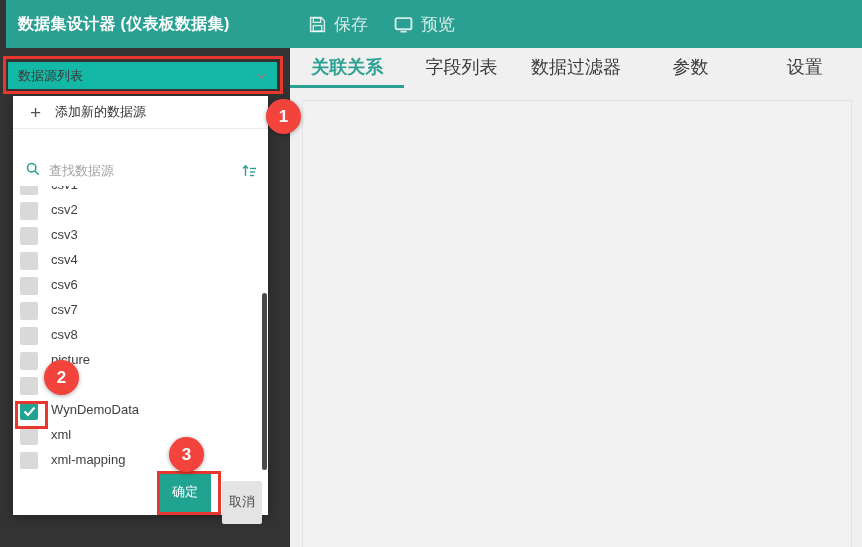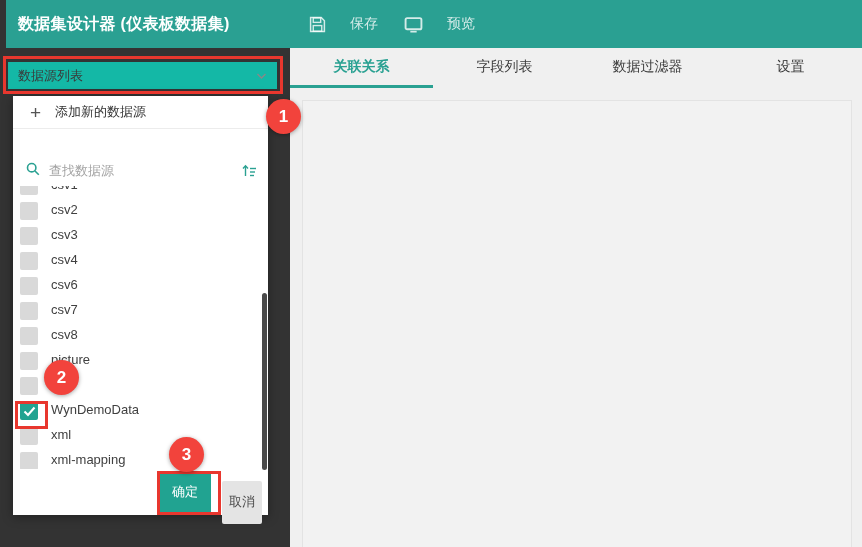--- a/index.html
+++ b/index.html
@@ -16,34 +16,34 @@
   }
   .header-title {
     margin-left:12px; color:#ffffff; font-size:16px; font-weight:bold;
     letter-spacing:0.3px; white-space:nowrap;
   }
   .header-actions {
     position:absolute; left:303px; top:0; height:48px;
     display:flex; align-items:center; gap:26px;
   }
   .header-action {
-    display:flex; align-items:flex-end; gap:24px;
-    color:rgba(255,255,255,0.8); font-size:14px; cursor:pointer;
+    display:flex; align-items:center; gap:8px;
+    color:rgba(255,255,255,0.8); font-size:17px; cursor:pointer;
   }
   .header-action svg { display:block; }
 
   
   .right-panel {
     position:absolute; left:290px; top:48px; width:572px; height:499px;
     background:#f0f0f0;
   }
   .tabs { display:flex; height:40px; }
   .tab {
     flex:1; display:flex; align-items:center; justify-content:center;
-    font-size:14px; color:#3c3c3c; border-bottom:3px solid transparent;
+    font-size:18px; color:#3c3c3c; border-bottom:3px solid transparent;
     cursor:pointer; white-space:nowrap;
   }
   .tab.active { color:#2aa192; border-bottom-color:#2aa192; font-weight:bold; }
   .content-panel {
     position:absolute; left:12px; top:52px; right:10px; bottom:-2px;
     background:#f2f2f2; border:1px solid #e3e3e3;
   }
 
   
   .dropdown {
@@ -149,20 +149,21 @@
         <span>预览</span>
       </div>
     </div>
   </div>
 
   <div class="right-panel">
     <div class="tabs" id="tabs">
         <div class="tab active">关联关系</div>
         <div class="tab">字段列表</div>
         <div class="tab">数据过滤器</div>
+        <div class="tab">参数</div>
         <div class="tab">设置</div>
       </div>
     <div class="content-panel"></div>
   </div>
 
   <div class="dropdown">
     <span>数据源列表</span>
     <span class="caret">
       <svg width="11" height="8" viewBox="0 0 11 8">
         <polyline points="1.5,2 5.5,6 9.5,2" fill="none" stroke="#888888" stroke-width="1.4"></polyline>

